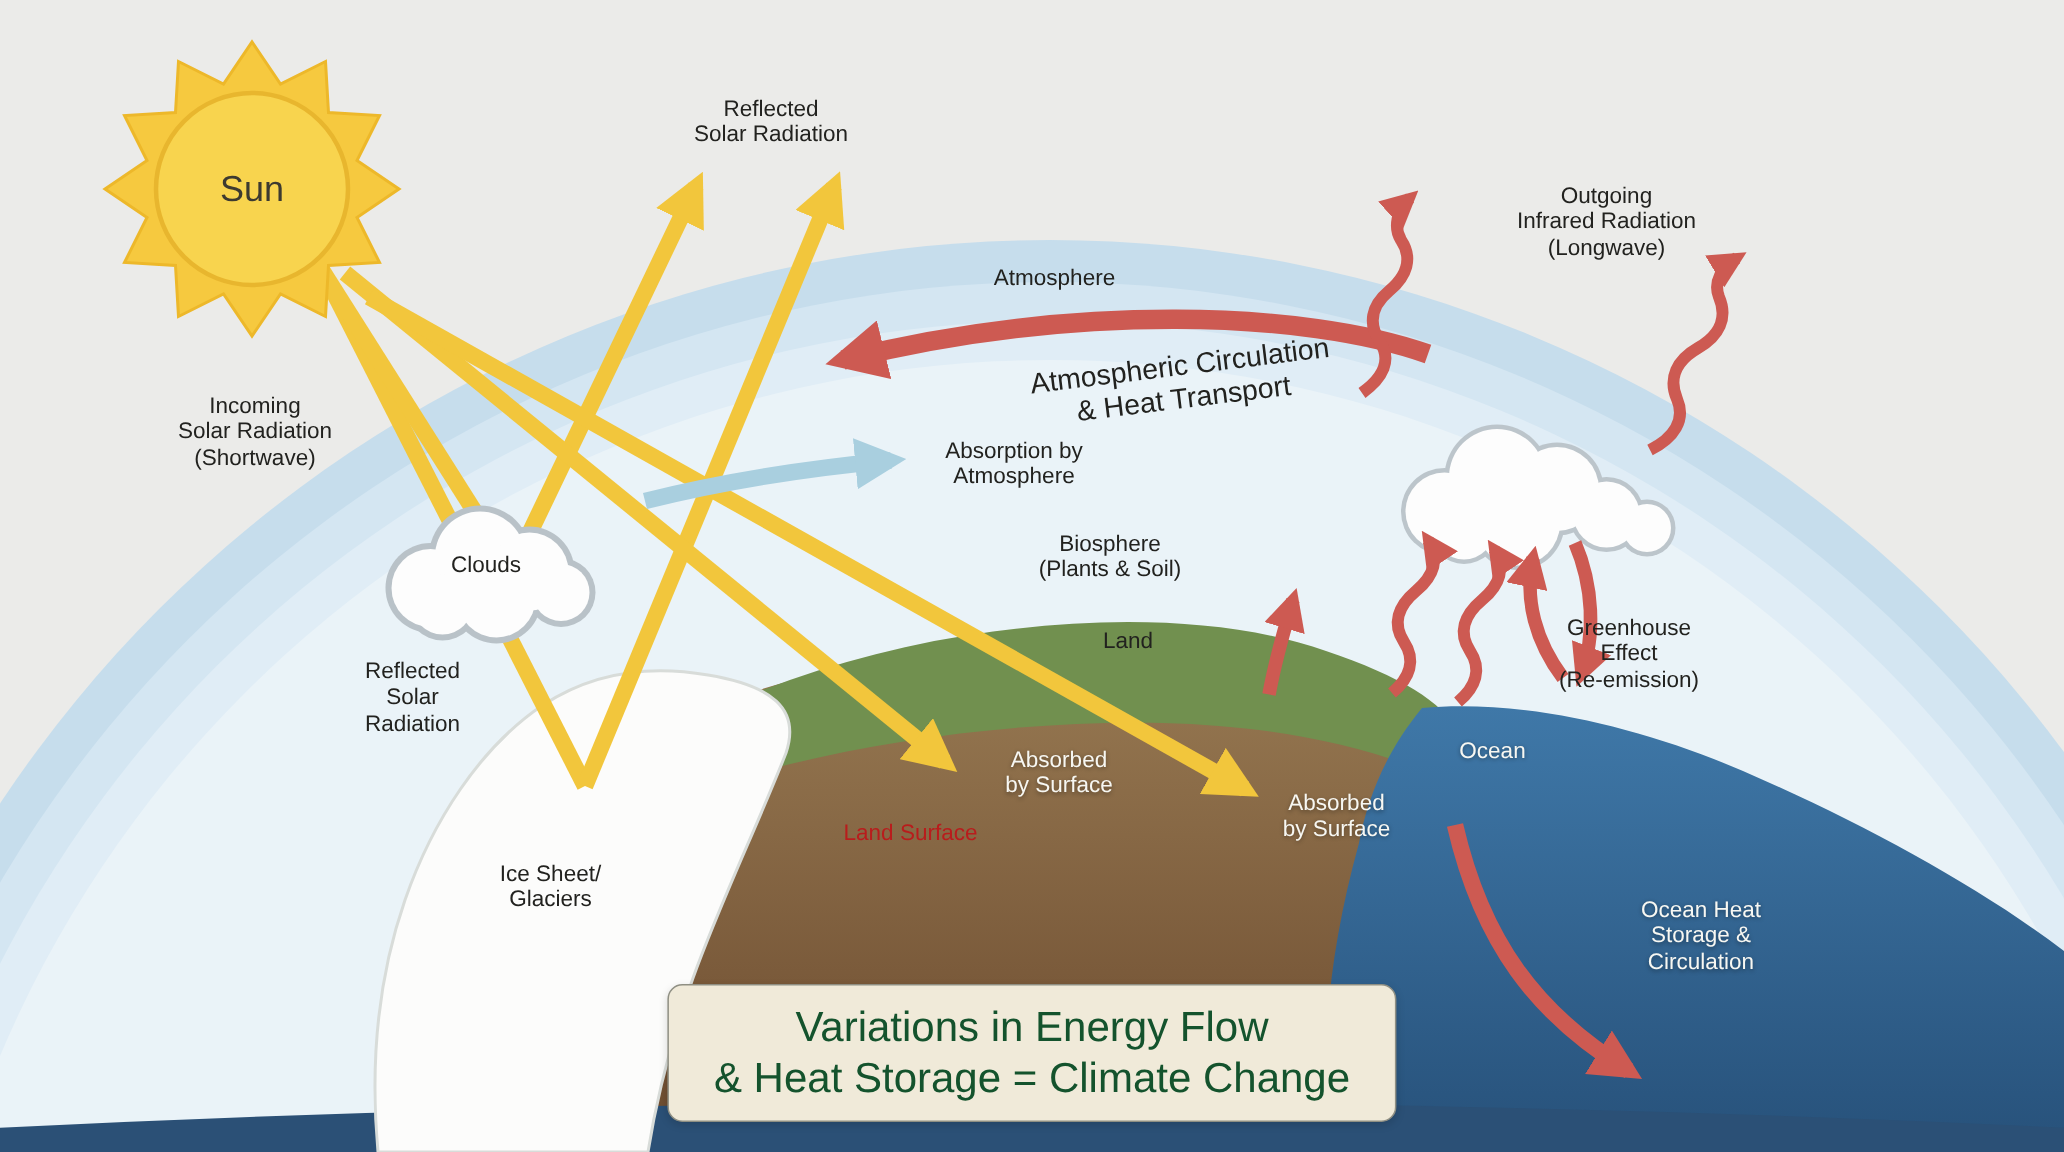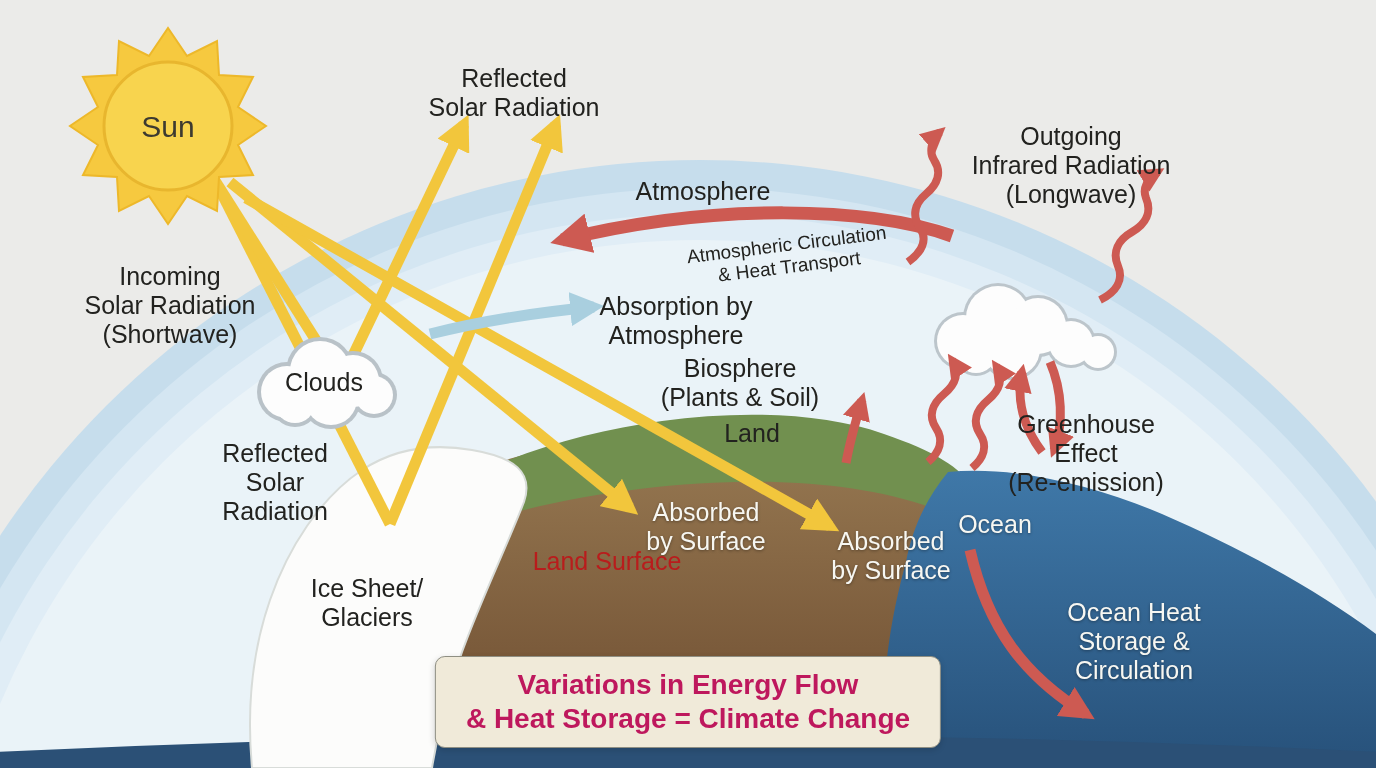--- a/index.html
+++ b/index.html
@@ -4,34 +4,34 @@
 <style>
   html,body{margin:0;padding:0;background:#ebebe9;}
   .stage{
     position:relative;width:1376px;height:768px;overflow:hidden;
     font-family:"Liberation Sans",sans-serif;background:#ebebe9;
   }
   .stage svg{position:absolute;left:0;top:0;}
   .lbl{
     position:absolute;transform:translateX(-50%);
     white-space:pre-line;text-align:center;
-    font-size:25px;line-height:1.15;font-weight:500;color:#22221f;
+    font-size:15px;line-height:1.15;font-weight:500;color:#22221f;
     pointer-events:none;
   }
   .lbl.white{color:#f7f7f2;text-shadow:0 1px 3px rgba(0,0,0,.38);}
-  .lbl.sun-text{font-size:30px;font-weight:500;color:#3d3a30;transform:translate(-50%,-50%);}
+  .lbl.sun-text{font-size:24px;font-weight:500;color:#3d3a30;transform:translate(-50%,-50%);}
   .lbl.tilt{transform:translateX(-50%) rotate(-7deg);}
   .title-box{
     position:absolute;left:688px;top:656px;transform:translateX(-50%);
     background:#f0ead9;border:1px solid #8f8f83;border-radius:10px;
     padding:11px 30px;box-shadow:0 2px 6px rgba(0,0,0,.15);
   }
   .title-box .title-text{
     white-space:pre-line;text-align:center;
-    font-size:28px;line-height:1.22;font-weight:700;color:#be185d;
+    font-size:28px;line-height:1.22;font-weight:400;color:#14532d;
   }
 </style>
 </head>
 <body>
 
 <div class="stage">
 
   <svg width="1376" height="768" viewBox="0 0 1376 768">
     <defs>
       <marker id="yhead" viewBox="0 0 10 10" refX="7" refY="5" markerWidth="3.2" markerHeight="3.2" orient="auto">
@@ -187,21 +187,21 @@
 Effect
 (Re-emission)</div>
   <div class="lbl" style="left:275px;top:439px;">Reflected
 Solar
 Radiation</div>
   <div class="lbl white" style="left:706px;top:498px;">Absorbed
 by Surface</div>
   <div class="lbl white" style="left:891px;top:527px;">Absorbed
 by Surface</div>
   <div class="lbl" style="left:607px;top:547px;color:#b91c1c;">Land Surface</div>
-  <div class="lbl white" style="left:995px;top:510px;">Ocean</div>
+  <div class="lbl white" style="left:995px;top:492px;">Ocean</div>
   <div class="lbl" style="left:367px;top:574px;">Ice Sheet/
 Glaciers</div>
   <div class="lbl white" style="left:1098px;top:598px;margin-left:36px;">Ocean Heat
 Storage &amp;
 Circulation</div>
 
   <div class="title-box">
     <div class="title-text">Variations in Energy Flow
 &amp; Heat Storage = Climate Change</div>
   </div>

